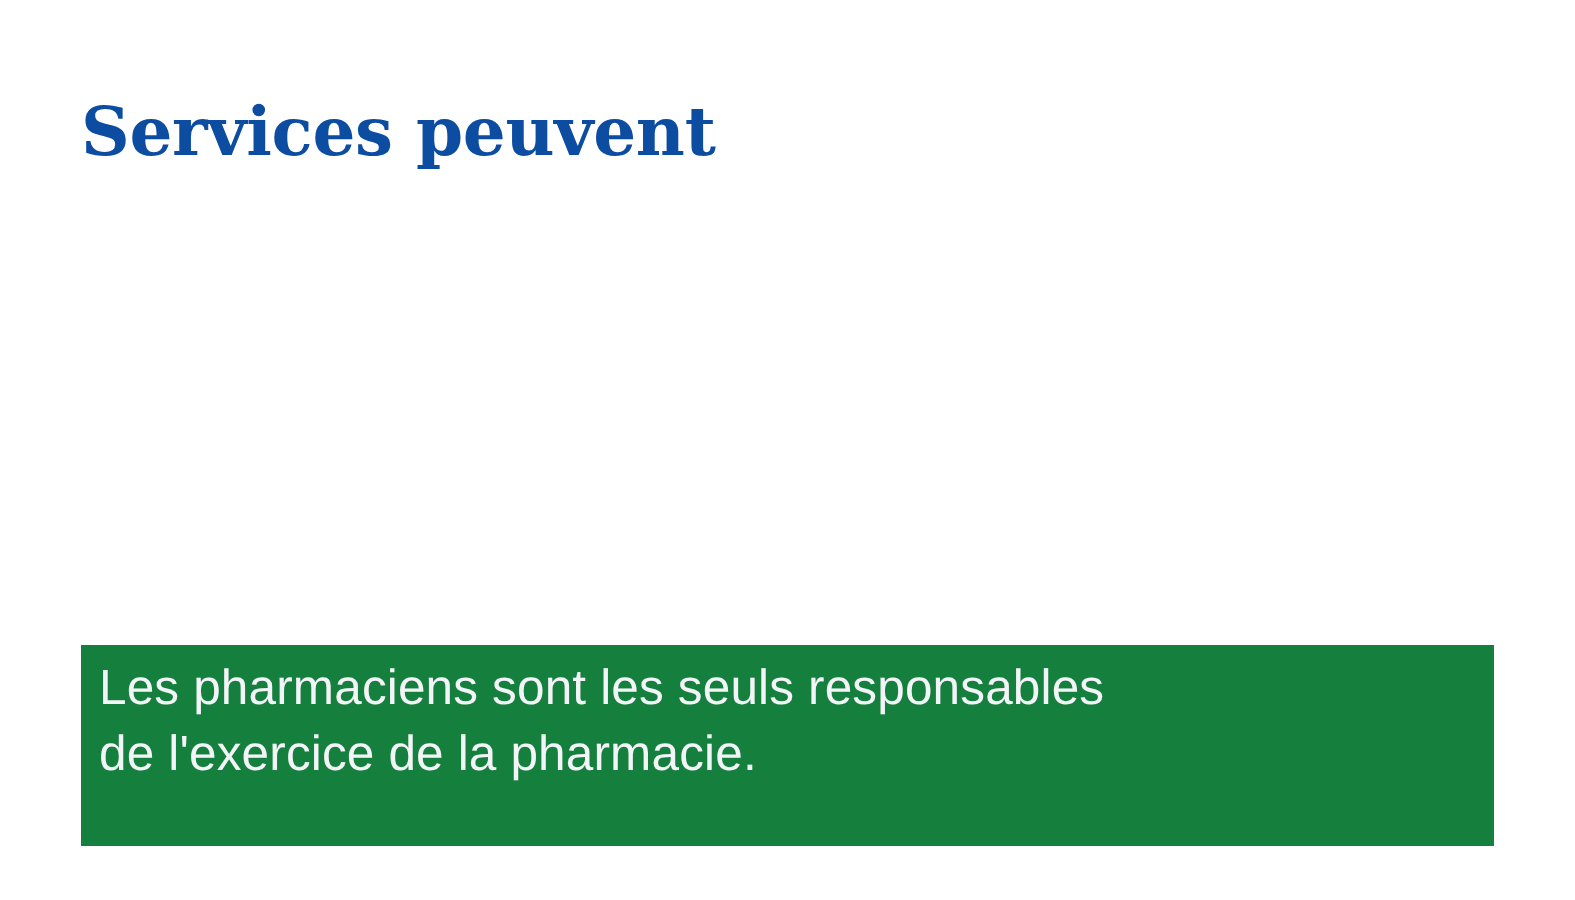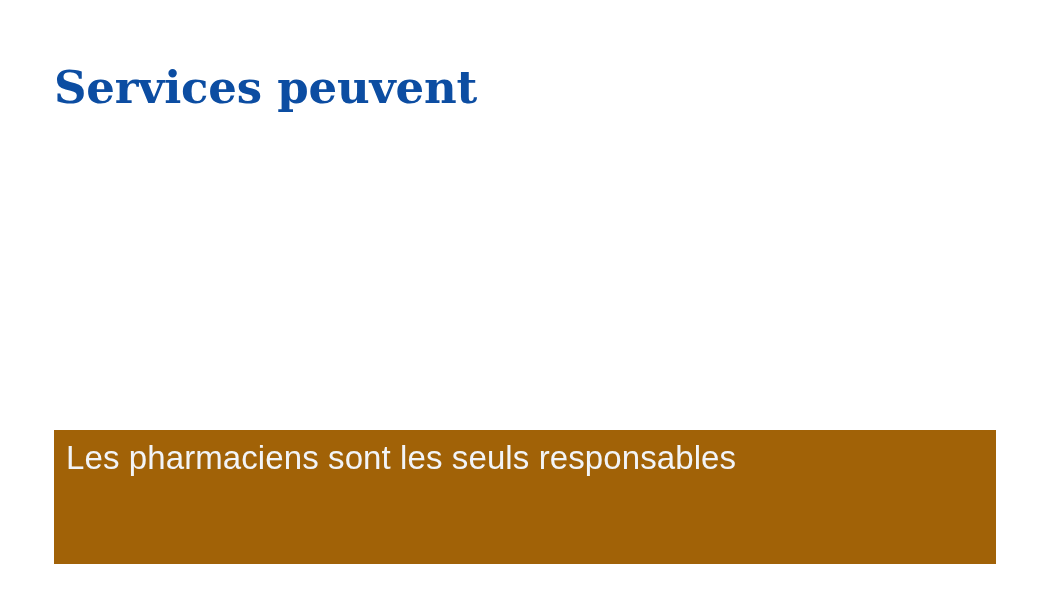--- a/index.html
+++ b/index.html
@@ -38,21 +38,21 @@
     top: 130px;
     width: 942px;
     height: 290px;
   }
   .callout-banner {
     position: absolute;
     left: 54px;
     top: 430px;
     width: 942px;
     height: 134px;
-    background: #a16207;
+    background: #15803d;
     box-sizing: border-box;
     padding: 6px 16px 0 12px;
   }
   .callout-heading {
     margin: 0;
     font-family: "Liberation Sans", sans-serif;
     font-weight: 300;
     font-size: 33px;
     line-height: 44px;
     color: #f2f4f7;
@@ -78,16 +78,17 @@
 
 <div class="slide">
 
   <h1 class="slide-title">Services peuvent</h1>
 
   <div class="content-area"></div>
 
   <div class="callout-banner">
     <p class="callout-heading">
       <span class="line">Les pharmaciens sont les seuls responsables</span>
+      <span class="line">de l'exercice de la pharmacie.</span>
     </p>
   </div>
 
 </div>
 
 </body></html>

